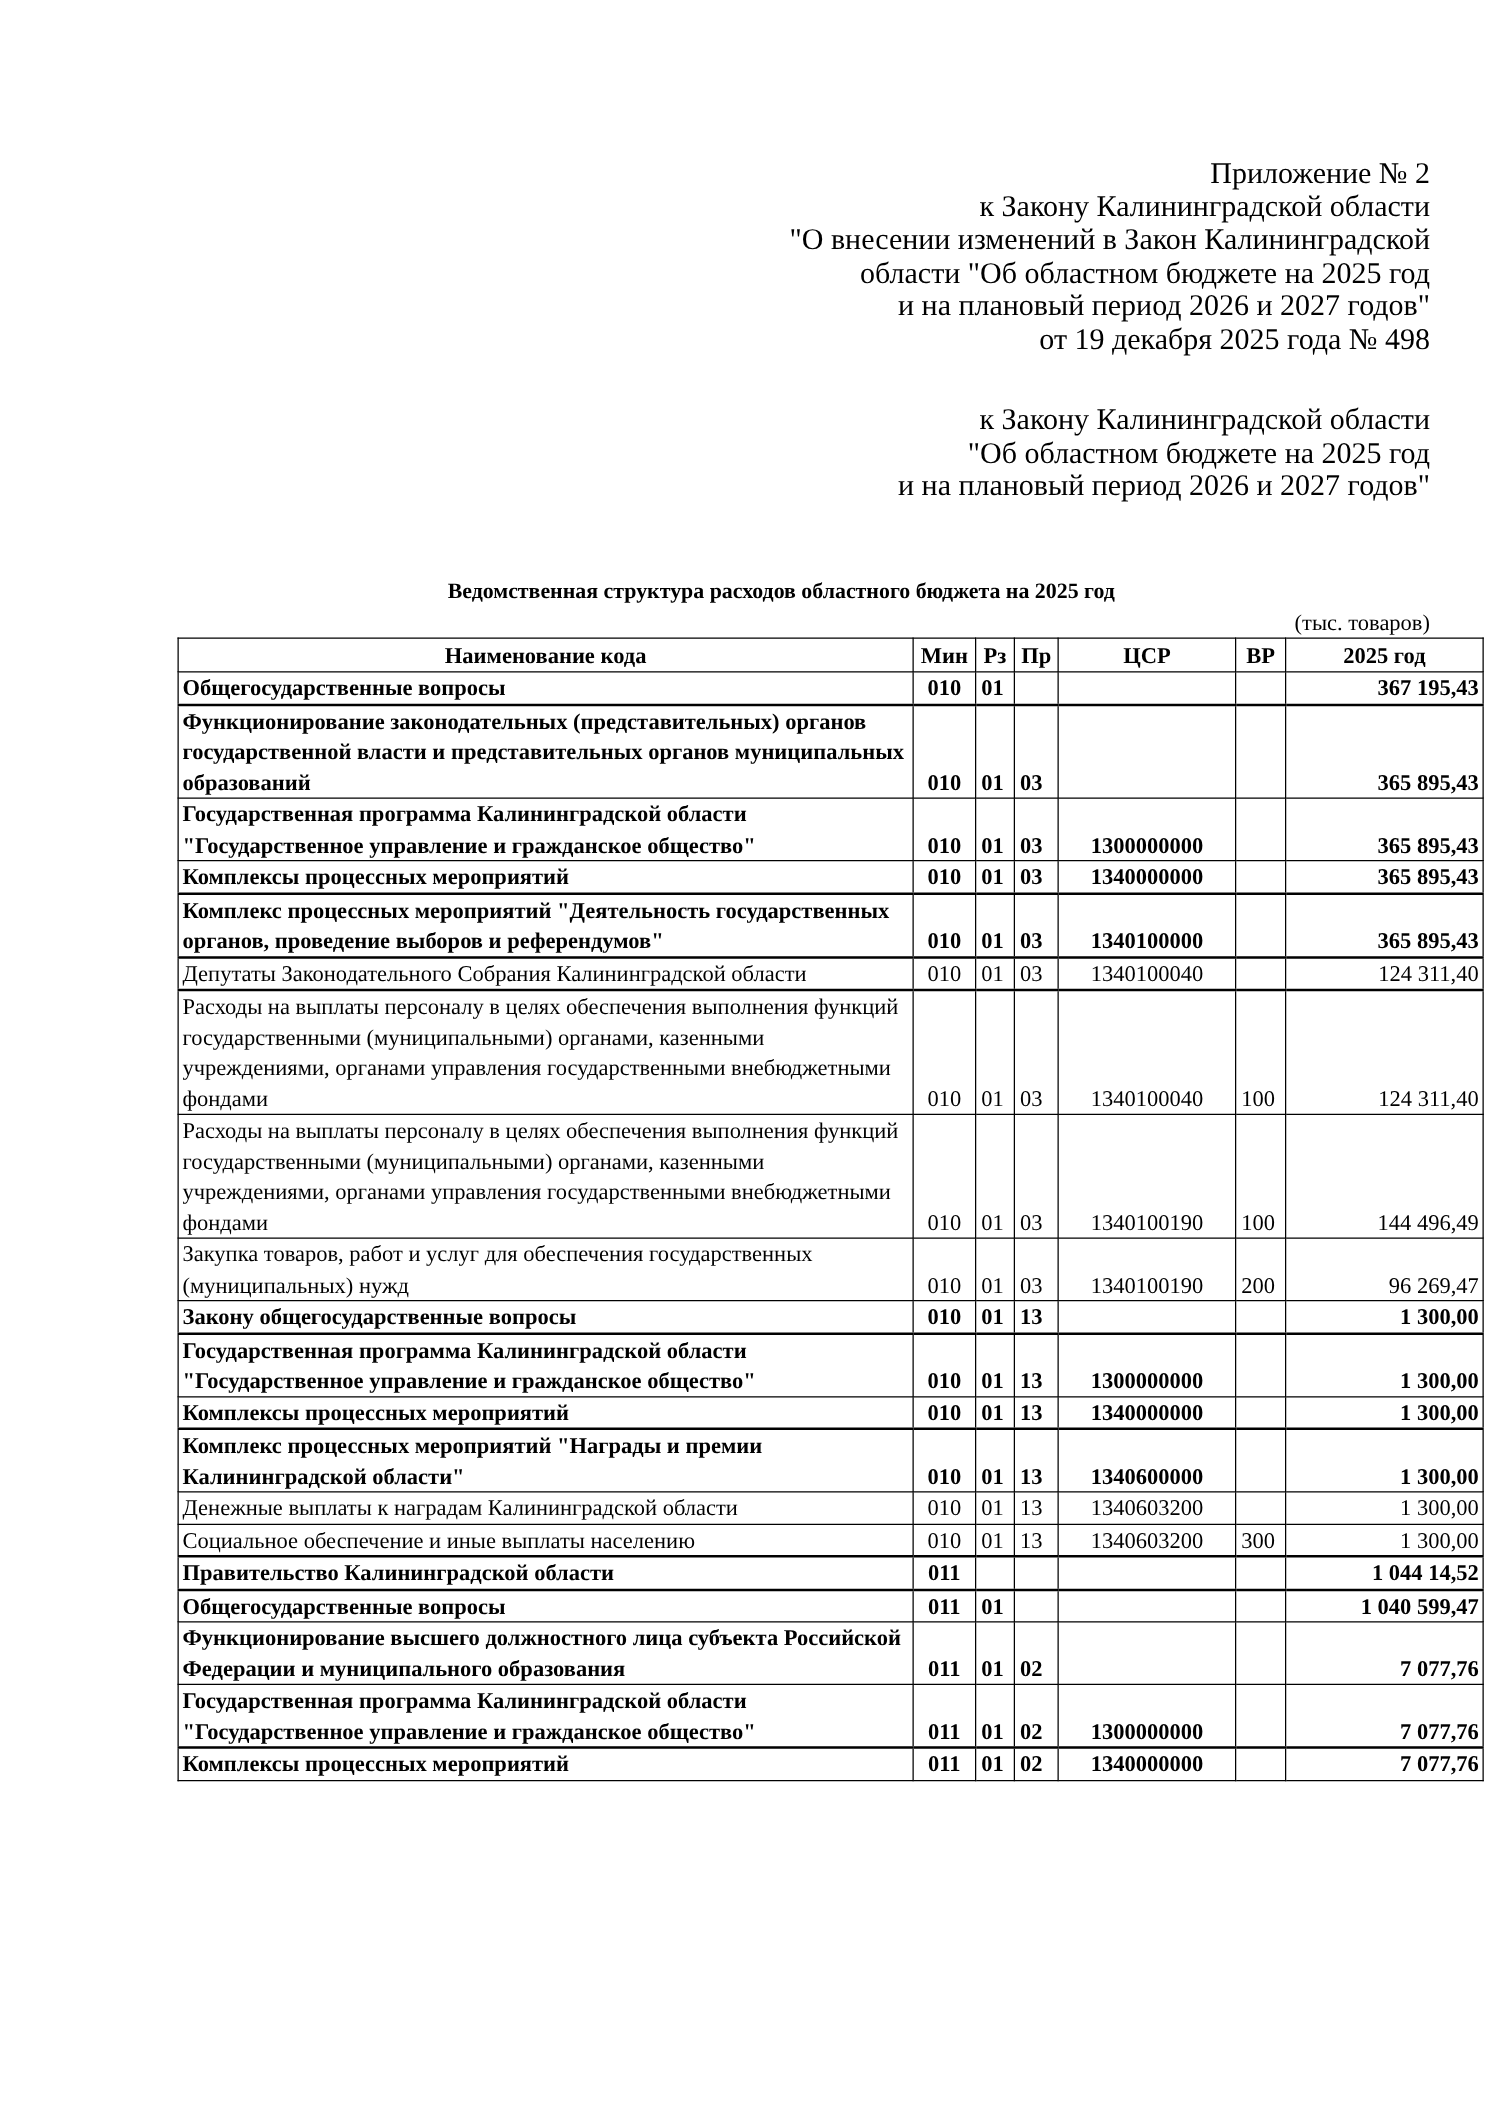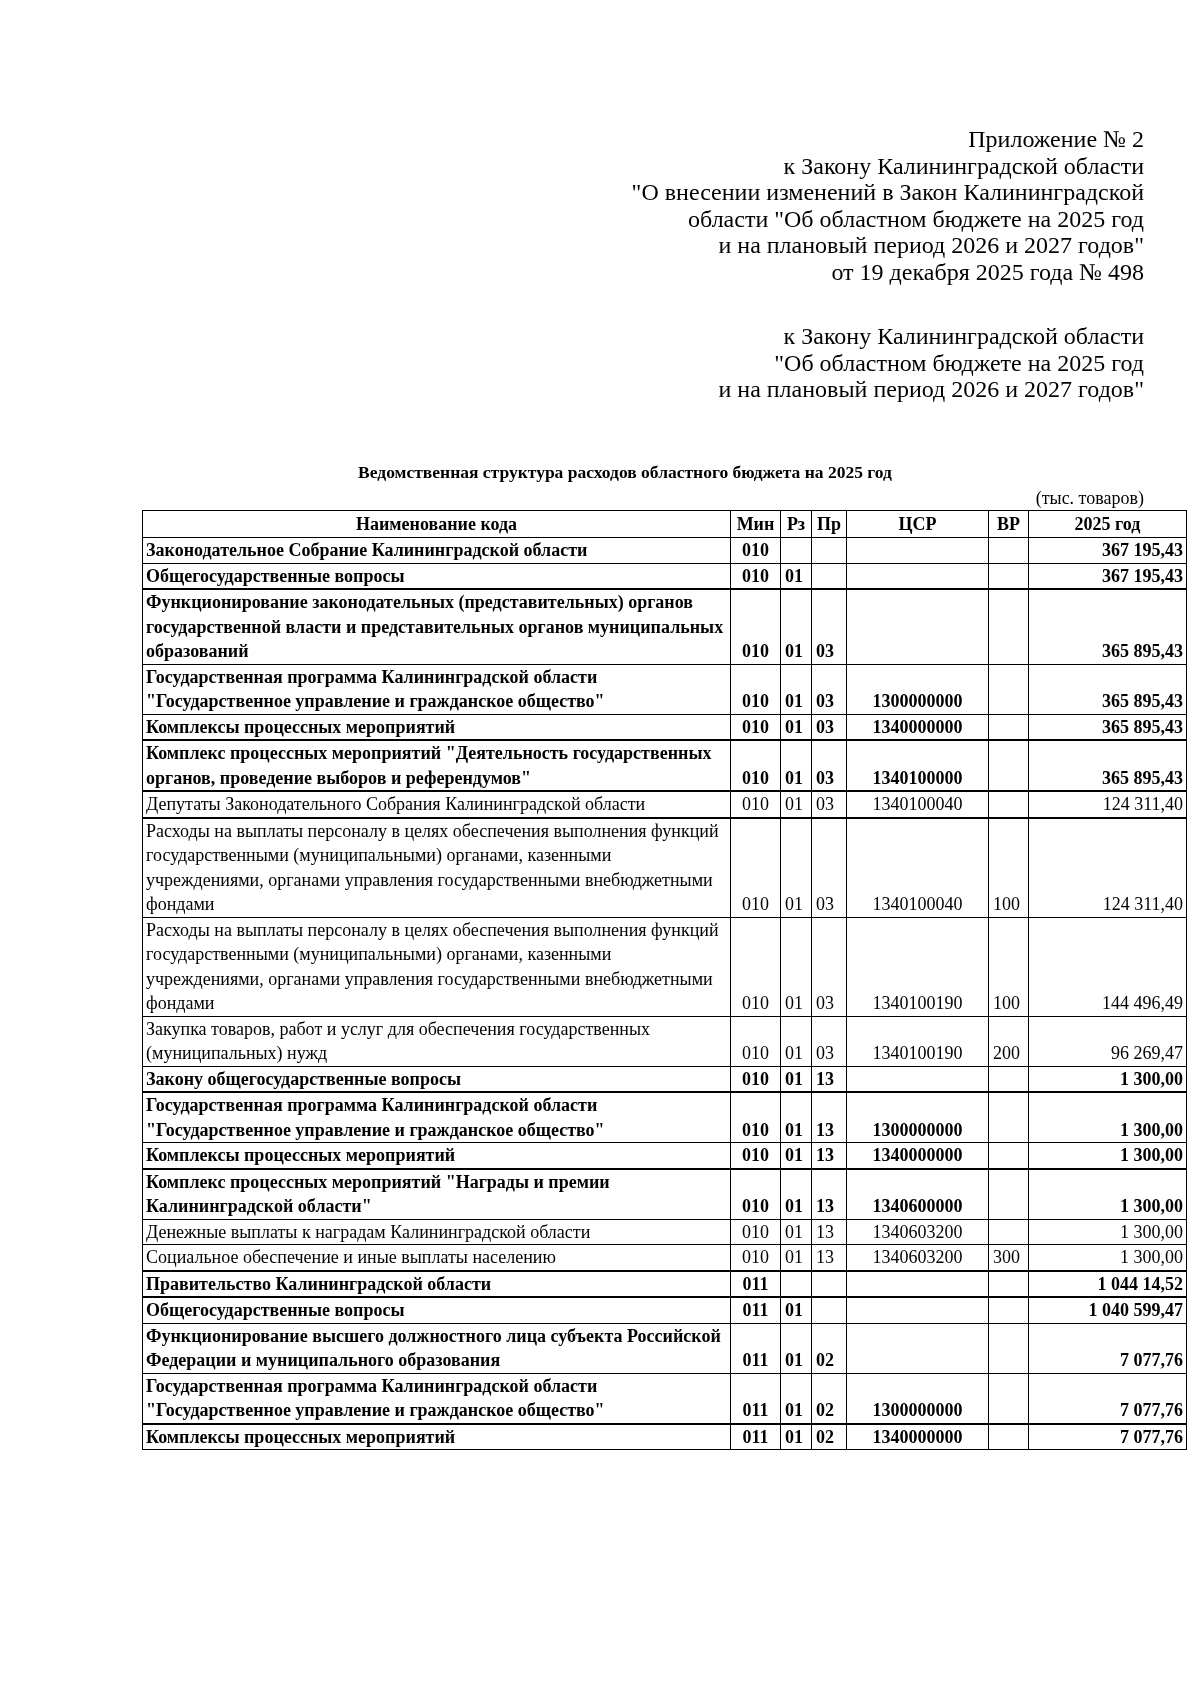--- a/index.html
+++ b/index.html
@@ -77,29 +77,20 @@
       <th>Наименование кода</th>
       <th>Мин</th>
       <th>Рз</th>
       <th>Пр</th>
       <th>ЦСР</th>
       <th>ВР</th>
       <th>2025 год</th>
     </tr>
   </thead>
   <tbody id="table-body">
-      <tr class="bold">
-        <td class="name">Законодательное Собрание Калининградской области</td>
-        <td class="c">010</td>
-        <td class="l"></td>
-        <td class="l"></td>
-        <td class="c"></td>
-        <td class="l"></td>
-        <td class="r">367 195,43</td>
-      </tr>
       <tr class="bold thick">
         <td class="name">Общегосударственные вопросы</td>
         <td class="c">010</td>
         <td class="l">01</td>
         <td class="l"></td>
         <td class="c"></td>
         <td class="l"></td>
         <td class="r">367 195,43</td>
       </tr>
       <tr class="bold">

